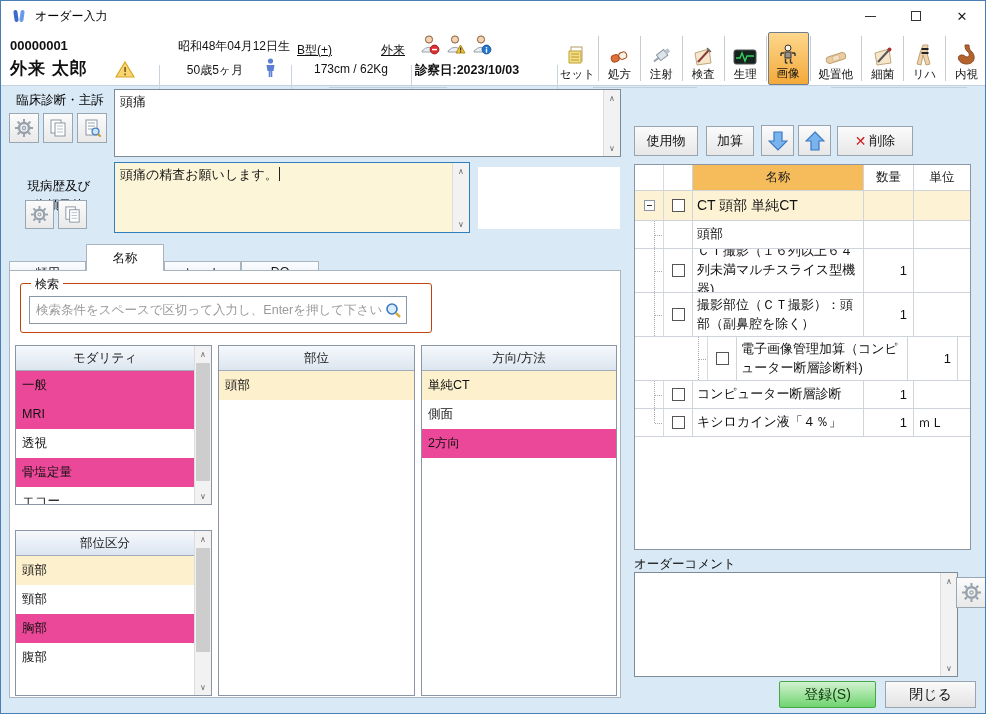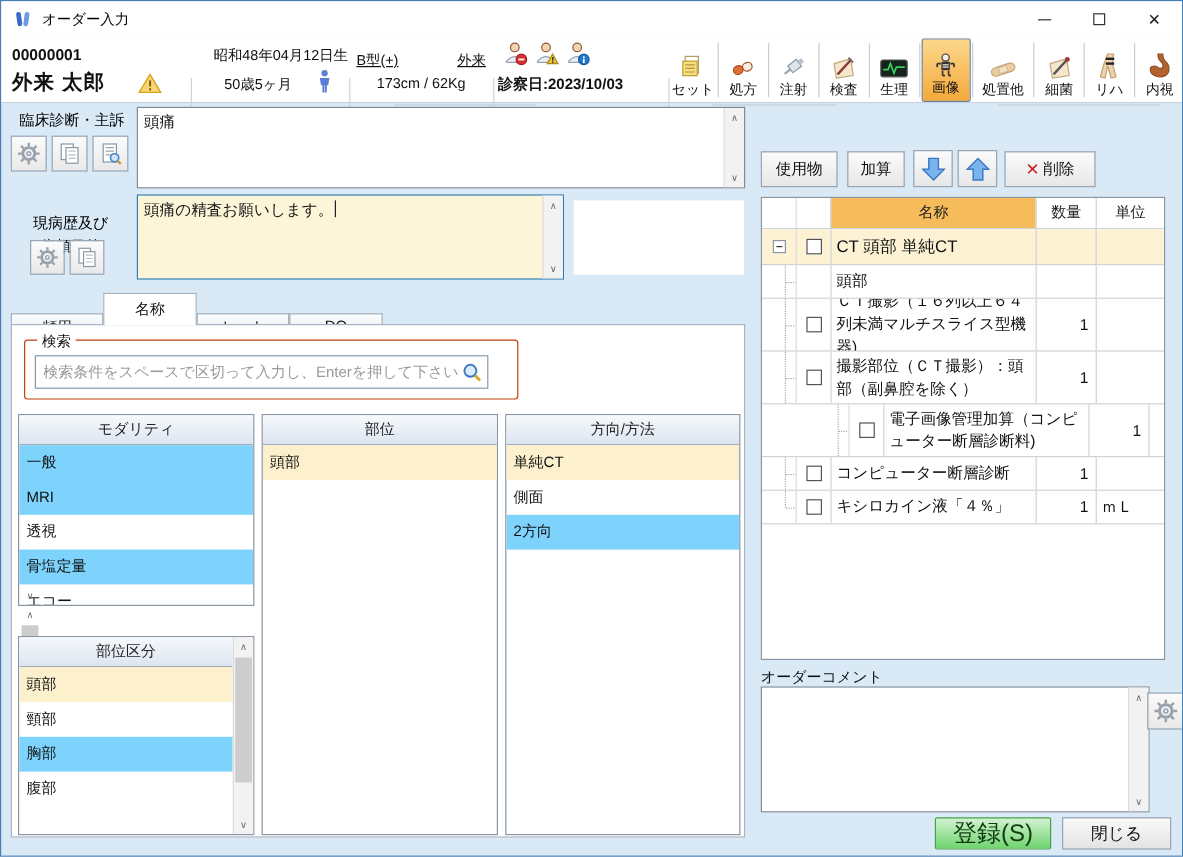--- a/index.html
+++ b/index.html
@@ -62,21 +62,21 @@
   
   #searchgroup { position:absolute; left:10px; top:12px; width:412px; height:50px; border:1px solid #c2410c; border-radius:3px; }
   #searchinput { position:absolute; left:8px; top:12px; width:378px; height:28px; border:1px solid #8898a8; padding:0 24px 0 6px; font-size:12.5px; color:#333; background:#fff; }
   #searchinput::placeholder { color:#9a9a9a; opacity:1; }
   .searchmag { position:absolute; left:364px; top:18px; pointer-events:none; }
   
   .slist { position:absolute; border:1px solid #8a96a4; background:#fff; display:flex; }
   .slist .body { flex:1; display:flex; flex-direction:column; overflow:hidden; }
   .slist .lhead { height:25px; line-height:25px; text-align:center; background:linear-gradient(#f6f9fc,#dce5f0); border-bottom:1px solid #a0acb8; font-size:12.5px; color:#222; }
   .slist .row { height:29px; line-height:29px; padding-left:6px; font-size:12.5px; cursor:pointer; }
-  .row.alt { background:#7dd3fc; }
+  .row.alt { background:#ec4899; }
   .row.selected { background:#fcf0cd; }
   
   .rbtn { position:absolute; height:30px; background:linear-gradient(#fbfbfb,#e7e7e7); border:1px solid #98a4b0; font-size:13px; display:flex; align-items:center; justify-content:center; gap:3px; cursor:pointer; }
   .xmark { color:#cc2020; font-weight:bold; font-size:14px; }
   #ordertable { position:absolute; left:633px; top:163px; width:337px; height:386px; background:#fff; border:1px solid #8a96a4; }
   .trow { display:flex; width:100%; border-bottom:1px solid #cfd4da; }
   .trow.header { height:26px; background:#fff; }
   .tc { display:flex; align-items:center; overflow:hidden; }
   .tc.c1 { width:28px; justify-content:center; }
   .tc.c2 { width:29px; justify-content:center; border-left:1px solid #d6dae0; }
@@ -90,21 +90,21 @@
   .expander { width:11px; height:11px; border:1px solid #8a96a4; background:#fff; position:relative; }
   .expander::after { content:""; position:absolute; left:2px; top:4px; width:5px; height:1px; background:#333; }
   .cbox { width:13px; height:13px; border:1px solid #555; background:#fff; }
   .treeline { width:1px; height:100%; border-left:1px dotted #a8a8a8; margin-left:10px; position:relative; }
   .treeline.last { height:50%; align-self:flex-start; }
   .treeline::after { content:""; position:absolute; left:0; top:50%; width:7px; border-top:1px dotted #a8a8a8; }
   .treeline.last::after { top:100%; }
   #commentlabel { position:absolute; left:633px; top:555px; font-size:12.5px; }
   #commentbox { left:633px; top:571px; width:324px; height:105px; }
   #gearbtn { left:955px; top:576px; width:31px; height:31px; }
-  #registerbtn { position:absolute; left:778px; top:680px; width:97px; height:27px; background:linear-gradient(#d2f2d0,#6fd46f); border:1px solid #46a546; border-radius:2px; font-size:20px; color:#103a10; display:flex; align-items:center; justify-content:center; cursor:pointer; }
+  #registerbtn { position:absolute; left:778px; top:680px; width:97px; height:27px; background:linear-gradient(#d2f2d0,#6fd46f); border:1px solid #46a546; border-radius:2px; font-size:14px; color:#103a10; display:flex; align-items:center; justify-content:center; cursor:pointer; }
   #closebtn { position:absolute; left:884px; top:680px; width:91px; height:27px; background:linear-gradient(#fafafa,#e3e3e3); border:1px solid #98a4b0; font-size:14px; display:flex; align-items:center; justify-content:center; cursor:pointer; }
 </style>
 </head>
 <body>
 
 <div id="window">
 
   <div id="titlebar">
     <svg class="appicon" viewBox="0 0 16 16">
       <rect x="3" y="2" width="4" height="12" rx="2" fill="#3a6bc8" transform="rotate(-8 5 8)"></rect>
@@ -384,21 +384,21 @@
   <div id="tabpanel">
     <div id="searchgroup">
       <div class="lbl" style="position:absolute; left:10px; top:-8px; background:#fff; padding:0 4px; font-size:12px;">検索</div>
       <input id="searchinput" type="text" placeholder="検索条件をスペースで区切って入力し、Enterを押して下さい。" style="">
       <svg class="searchmag" width="17" height="17" viewBox="0 0 17 17">
           <circle cx="7" cy="7" r="5" fill="#d8ecfa" stroke="#3a78c0" stroke-width="1.6"></circle>
           <line x1="10.8" y1="10.8" x2="15" y2="15" stroke="#d8a830" stroke-width="2.4"></line>
         </svg>
     </div>
 
-    <div class="slist" style="left:5px; top:74px; width:197px; height:160px;flex-direction:column;">
+    <div class="slist" style="left:5px; top:74px; width:197px; height:160px;">
       <div class="body">
         <div class="lhead">モダリティ</div>
         <div class="row alt">一般</div>
         <div class="row alt">MRI</div>
         <div class="row">透視</div>
         <div class="row alt">骨塩定量</div>
         <div class="row">エコー</div>
       </div>
       <div class="sbar">
           <div class="up">∧</div>

